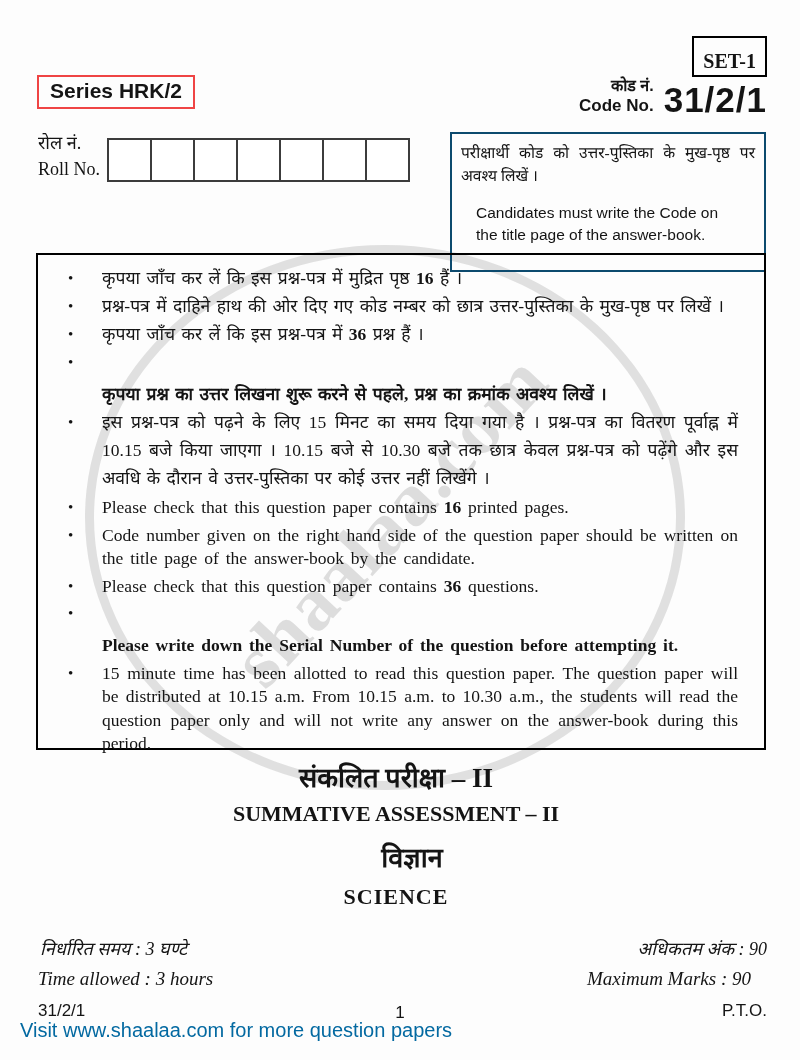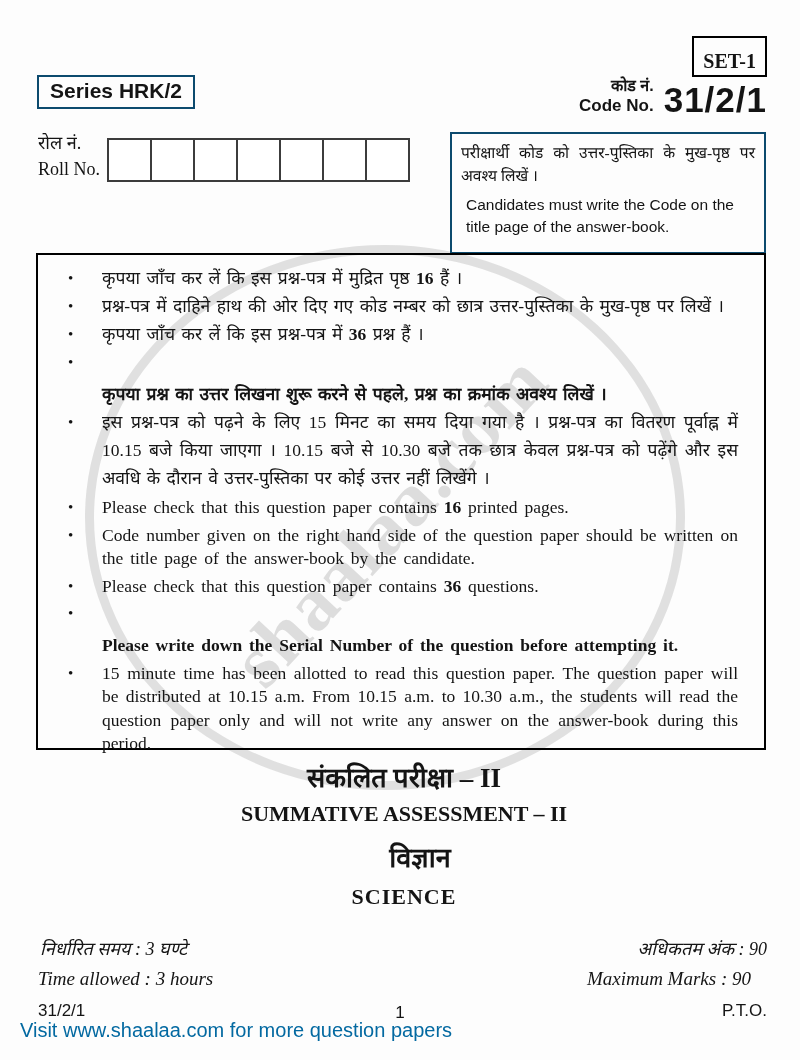--- a/index.html
+++ b/index.html
@@ -11,21 +11,21 @@
            border:9px solid #c9c9c9;border-radius:50%;opacity:.55;box-sizing:border-box;}
   .wm-text{position:absolute;left:390px;top:520px;
            transform:translate(-50%,-50%) rotate(-47deg);
            font-family:"Liberation Serif",serif;font-weight:bold;font-size:76px;
            letter-spacing:2px;color:#c4c4c4;opacity:.6;white-space:nowrap;}
 
   
   .set-box{position:absolute;top:36px;right:33px;border:2px solid #000;
            padding:12px 9px 2px;font-weight:bold;font-size:20px;
            font-family:"Liberation Serif",serif;margin-left:44px;}
-  .series-box{position:absolute;top:75px;left:37px;border:2px solid #0c4a6e;
+  .series-box{position:absolute;top:75px;left:37px;border:2px solid #ef4444;
            padding:2px 11px 4px;font-weight:bold;font-size:21px;
            font-family:"Liberation Sans",sans-serif;}
   .code-block{position:absolute;top:76px;right:33px;display:flex;
            align-items:flex-end;gap:10px;}
   .code-labels{text-align:right;font-family:"Liberation Sans",sans-serif;font-weight:bold;}
   .code-label-hi{font-size:16px;line-height:19px;}
   .code-label-en{font-size:17px;line-height:22px;}
   .code-value{font-family:"Liberation Sans",sans-serif;font-weight:bold;
            font-size:35px;line-height:34px;letter-spacing:1px;}
 
@@ -33,37 +33,37 @@
   .roll-row{position:absolute;top:130px;left:38px;display:flex;gap:7px;align-items:flex-end;}
   .roll-labels{font-size:18px;line-height:26px;}
   .roll-boxes{display:flex;margin-top:5px;}
   .cell{width:41px;height:40px;border:2px solid #3c3c3c;margin-left:-2px;background:#fff;}
   .cell:first-child{margin-left:0;}
 
   
   .notice-box{position:absolute;top:132px;left:450px;width:316px;box-sizing:border-box;
            border:2px solid #0c4a6e;padding:7px 9px 9px;background:transparent;}
   .notice-hi{margin:0 0 7px;font-size:15.5px;line-height:23px;text-align:justify;}
-  .notice-en{margin:5px;font-family:"Liberation Sans",sans-serif;
+  .notice-en{margin:15px;font-family:"Liberation Sans",sans-serif;
            font-size:15.5px;line-height:22px;}
 
   
   .main-box{position:absolute;top:253px;left:36px;width:730px;height:497px;
            box-sizing:border-box;border:2px solid #000;padding-top:9px;}
   .bullet{display:flex;align-items:flex-start;}
   .dot{flex:none;width:34px;padding-left:30px;font-size:15px;line-height:inherit;}
   .txt{flex:1;margin-right:26px;text-align:justify;}
   .bullet.hi{line-height:28px;margin:0;}
   .bullet.hi .txt{font-size:17.5px;word-spacing:2px;}
   .bullet.en{line-height:23.5px;margin:4px 0;}
   .bullet.en .txt{font-size:17.5px;word-spacing:2.5px;}
   .bullet.bold .txt{font-weight:bold;margin-top:32px;}
 
   
-  .title{position:absolute;left:8px;width:792px;text-align:center;font-weight:bold;}
+  .title{position:absolute;left:0;width:792px;text-align:center;font-weight:bold;}
   .title-exam-hi{top:758px;font-size:27px;}
   .title-exam-en{top:801px;font-size:22px;font-family:"Liberation Serif",serif;}
   .title-subj-hi{top:838px;font-size:27px;margin-left:16px;}
   .title-subj-en{top:884px;font-size:22px;letter-spacing:1px;}
 
   
   .meta{position:absolute;font-style:italic;font-size:18px;}
   .meta-time-hi{top:936px;left:40px;}
   .meta-marks-hi{top:936px;right:33px;}
   .meta-time-en{top:968px;left:38px;font-size:19px;}

